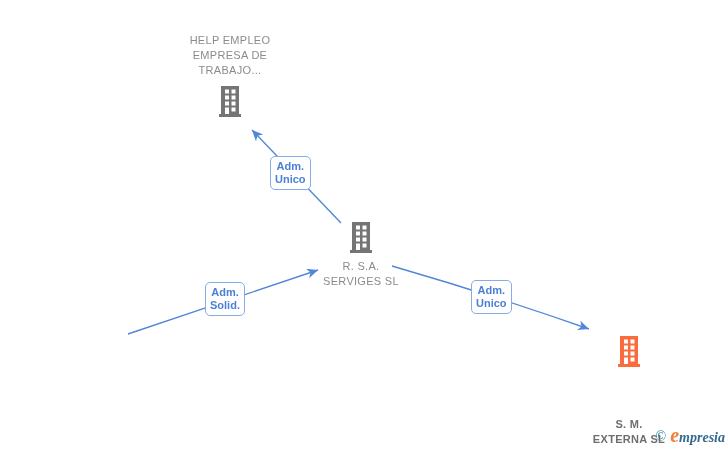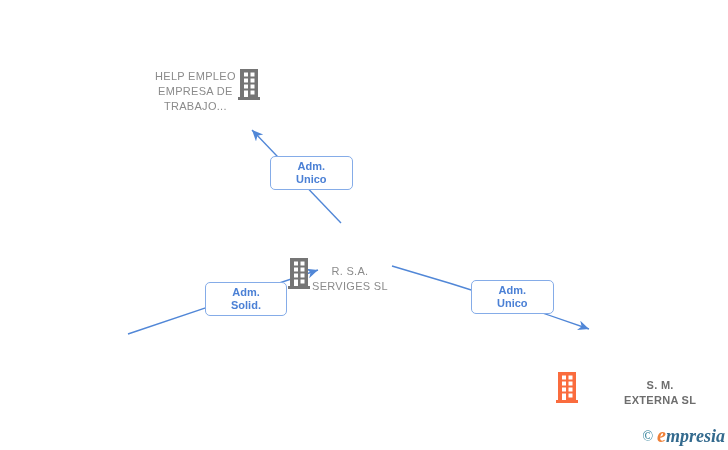--- a/index.html
+++ b/index.html
@@ -2,46 +2,46 @@
 <html><head>
 <meta charset="utf-8">
 <style>
   html,body { margin:0; padding:0; background:#ffffff; }
   .stage {
     position:relative; width:728px; height:450px; background:#ffffff;
     font-family:"Liberation Sans", sans-serif; overflow:hidden;
   }
   .edges { position:absolute; left:0; top:0; z-index:1; }
 
-  .node { position:absolute; display:flex; align-items:flex-start; z-index:2; width:150px; cursor:pointer;margin-top:36px; }
+  .node { position:absolute; display:flex; flex-direction:column; align-items:center; z-index:2; width:150px; cursor:pointer; }
   .node-label {
     font-size:11px; line-height:15px; color:#8b8b8b; text-align:center;
     white-space:pre-line; letter-spacing:0.3px;
   }
   .node-label.highlight { font-weight:bold; color:#6e6e6e; }
   .node .icon { display:block; }
   .gap-below { margin-bottom:8px; }
   .gap-above { margin-top:6px; }
 
   .edge-label {
     position:absolute; z-index:3; background:#ffffff;
     border:1.5px solid #85ace8; border-radius:5px;
     color:#4b80d5; font-size:11px; line-height:13px; font-weight:bold;
-    text-align:center; padding:3px 25px; white-space:pre-line; cursor:pointer;
+    text-align:center; padding:3px 4px; white-space:pre-line; cursor:pointer;
     min-width:28px;
   }
 
   .watermark {
     position:absolute; right:3px; bottom:3px; z-index:4;
     font-family:"Liberation Serif", serif; font-style:italic; cursor:pointer;
     white-space:nowrap;
   }
   .watermark .copy   { color:#2e7f99; font-size:14px; font-style:normal; vertical-align:1px; }
   .watermark .brand-e    { color:#ef8038; font-size:20px; font-weight:bold; margin-left:4px; }
-  .watermark .brand-rest { color:#336a8e; font-size:18px; font-weight:bold; }
+  .watermark .brand-rest { color:#336a8e; font-size:14px; font-weight:bold; }
 </style>
 </head>
 <body>
 
 <div class="stage">
 
   <svg class="edges" width="728" height="450" viewBox="0 0 728 450">
     <defs>
       <marker id="arrow" markerUnits="userSpaceOnUse" markerWidth="13" markerHeight="11" refX="11" refY="5" orient="auto">
         <path d="M0,0 L11,5 L0,10 L3.2,5 Z" fill="#5187d7"></path>

